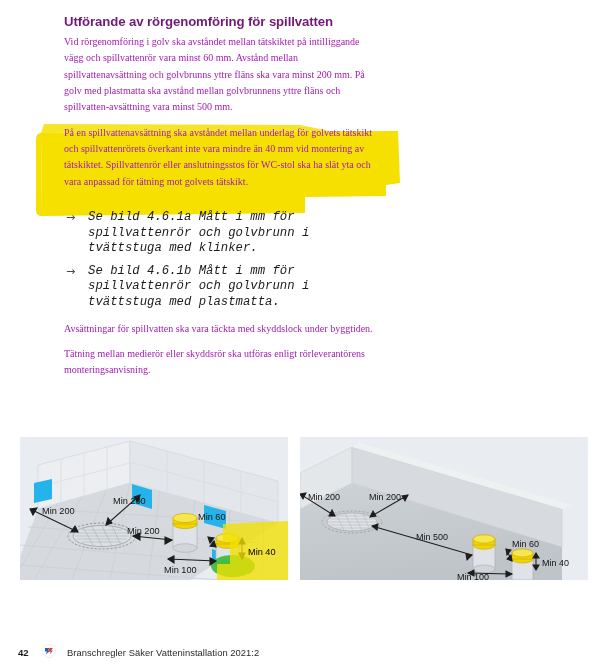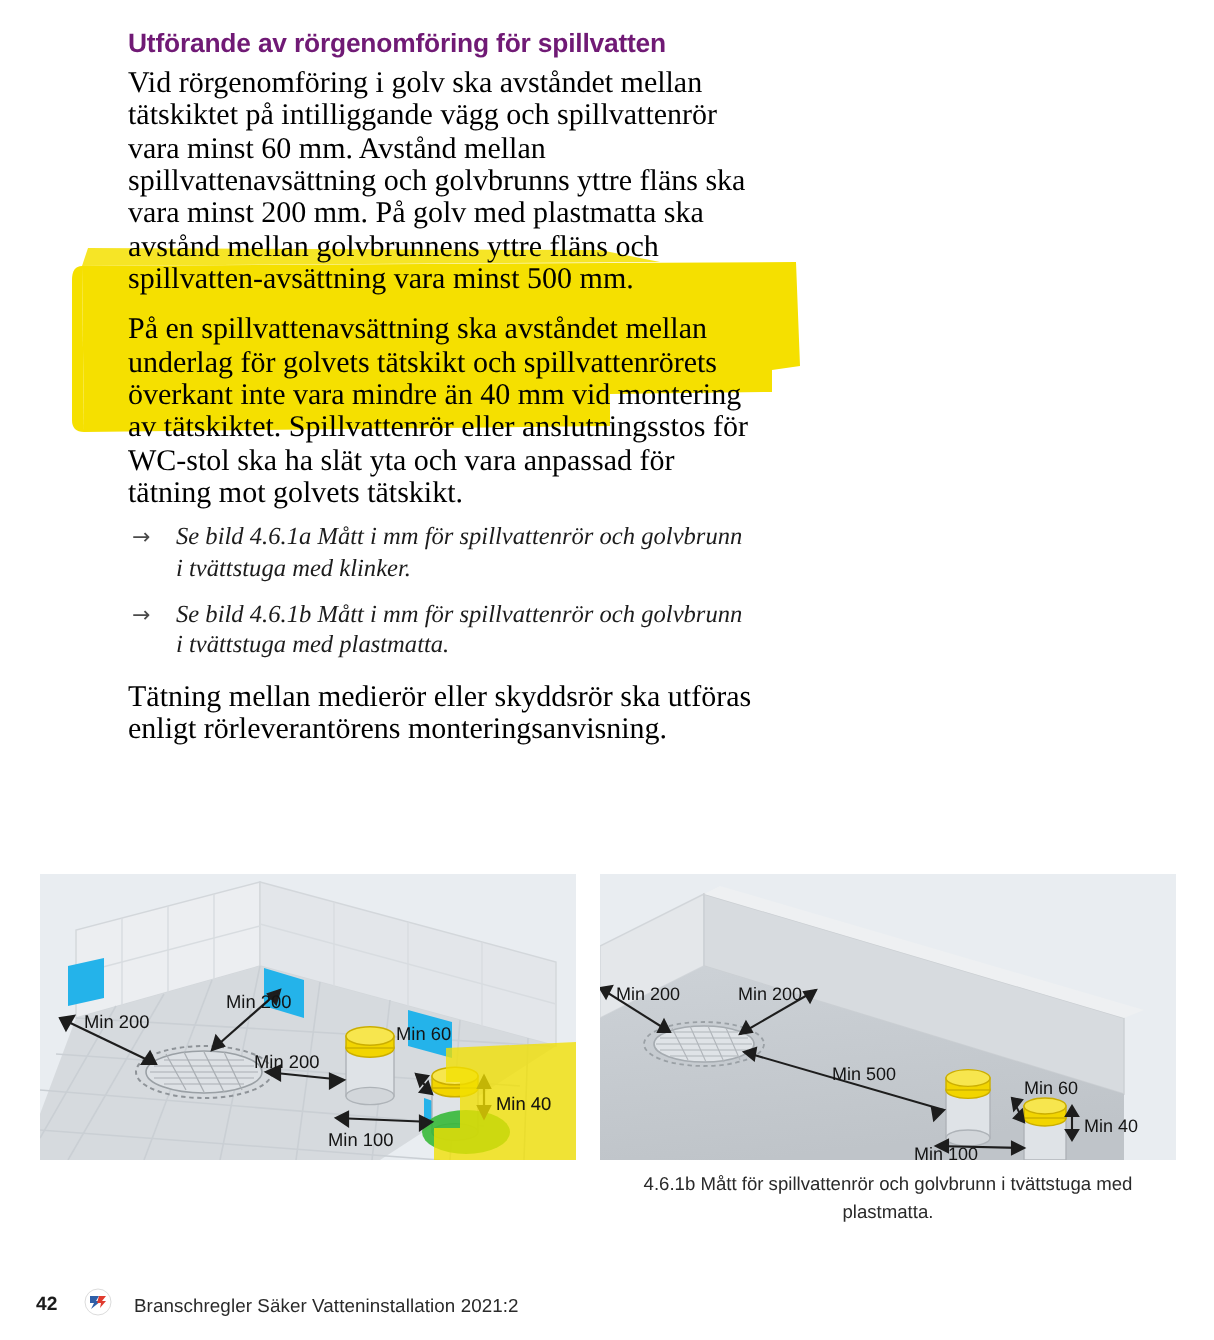--- a/index.html
+++ b/index.html
@@ -36,28 +36,28 @@
 
   
   .body-col {
     position: absolute;
     left: 64px;
     top: 34px;
     width: 312px;
   }
   .para {
     font-family: "Liberation Serif", serif;
-    font-size: 15px;
+    font-size: 10px;
     line-height: 16.35px;
-    color: #000000;
+    color: #a21caf;
     margin: 0 0 9px 0;
     position: relative;
     z-index: 2;
   }
-  .para.tight { margin-bottom: 6px; }
+  .para.tight { margin-bottom: 20px; }
 
   .arrow-list {
     margin: 0 0 10px 0;
     padding: 0;
     list-style: none;
     position: relative;
     z-index: 2;
   }
   .arrow-item {
     display: flex;
@@ -70,21 +70,21 @@
   }
   .arrow-glyph {
     flex: 0 0 20px;
     font-style: normal;
     font-family: "DejaVu Sans", sans-serif;
     font-size: 11px;
     color: #4a4a4a;
     padding-left: 2px;
     line-height: 16px;
   }
-  .arrow-text { flex: 1 1 auto; padding-left: 2px;}
+  .arrow-text { flex: 1 1 auto; padding-left: 2px; font-family: Liberation Mono, monospace;}
 
   
   .hl-layer {
     position: absolute;
     left: 0;
     top: 0;
     width: 607px;
     height: 670px;
     z-index: 1;
     pointer-events: none;
@@ -180,20 +180,21 @@
       <li class="arrow-item">
         <span class="arrow-glyph">→</span>
         <span class="arrow-text">Se bild 4.6.1a Mått i mm för spillvattenrör och golvbrunn i tvättstuga med klinker.</span>
       </li>
       <li class="arrow-item">
         <span class="arrow-glyph">→</span>
         <span class="arrow-text">Se bild 4.6.1b Mått i mm för spillvattenrör och golvbrunn i tvättstuga med plastmatta.</span>
       </li>
     </ul>
 
+    <p class="para">Avsättningar för spillvatten ska vara täckta med skyddslock under byggtiden.</p>
     <p class="para">Tätning mellan medierör eller skyddsrör ska utföras enligt rörleverantörens monteringsanvisning.</p>
   </div>
 
   <div class="figures">
 
     <div class="fig-panel fig-a">
       <svg class="fig-svg" viewBox="0 0 268 143" xmlns="http://www.w3.org/2000/svg">
         <defs>
           <clipPath id="clipA">
               <rect x="0" y="0" width="268" height="143"></rect>
@@ -407,21 +408,20 @@
             <text x="116" y="103">Min 500</text>
             <text x="212" y="110">Min 60</text>
             <text x="157" y="143">Min 100</text>
             <text x="242" y="129">Min 40</text>
           </g>
         </g>
       </svg>
     </div>
   </div>
 
-  <div class="caption cap-b">4.6.1b Mått för spillvattenrör och golvbrunn i tvättstuga med plastmatta.</div>
 
   <div class="footer">
     <span class="footer-page">42</span>
     <svg class="footer-logo" viewBox="0 0 28 28" xmlns="http://www.w3.org/2000/svg">
       <circle cx="14" cy="14" r="13" fill="#ffffff" stroke="#dcdcdc" stroke-width="1"></circle>
       <path d="M6 8 L15 8 L12 13 L17 13 L7 21 L10 15 L6 15 Z" fill="#2f5fa8"></path>
       <path d="M15 8 L22 8 L18 13 L22 13 L16 20 L17 15 L13 15 Z" fill="#e03b2f"></path>
     </svg>
     <span class="footer-text">Branschregler Säker Vatteninstallation 2021:2</span>
   </div>

